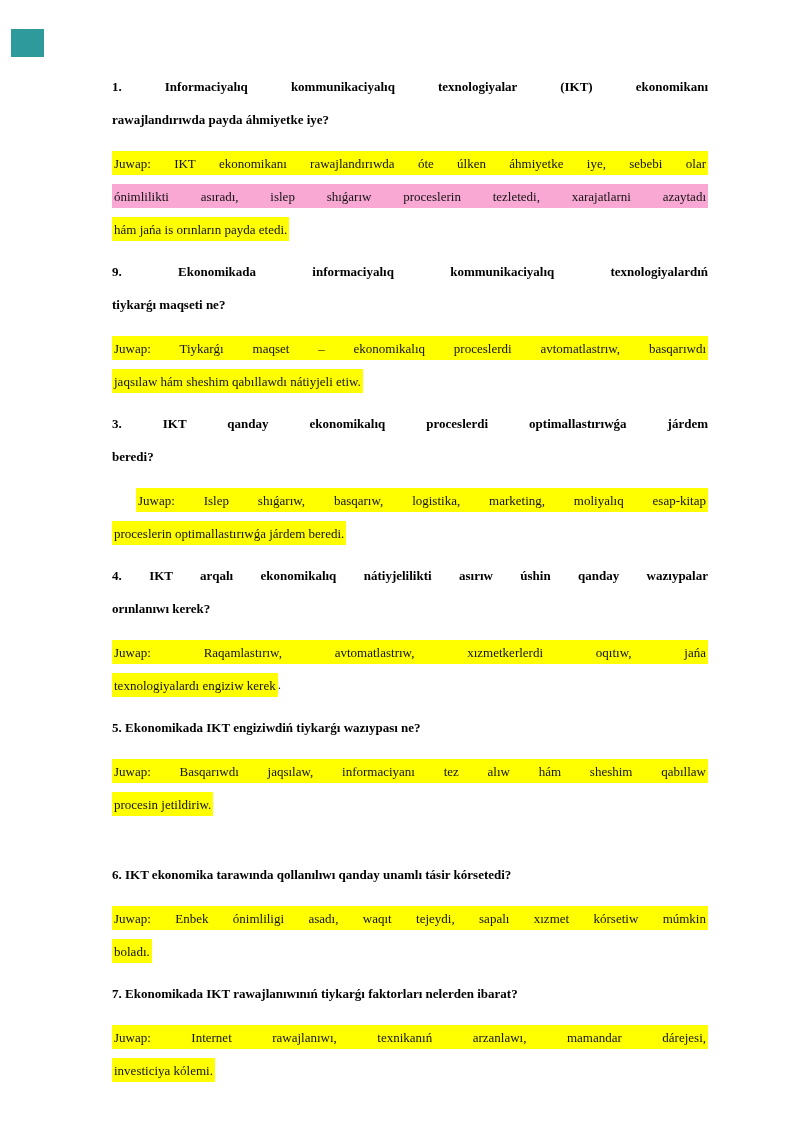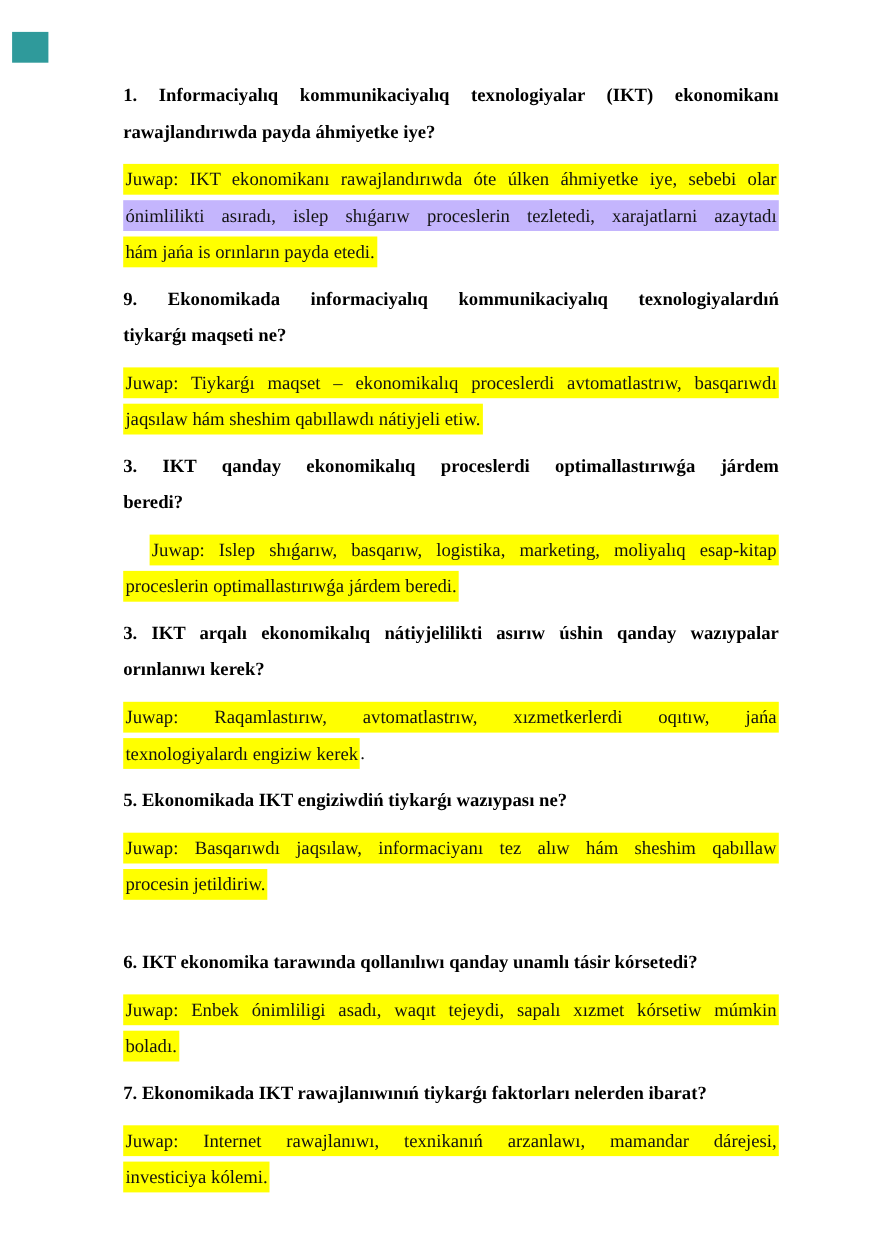--- a/index.html
+++ b/index.html
@@ -20,21 +20,21 @@
   .corner-marker {
     position: absolute;
     left: 11px;
     top: 29px;
     width: 33px;
     height: 28px;
     background: #2f9a9b;
   }
   .para {
     margin: 0 0 10px 0;
-    font-size: 17px;
+    font-size: 13px;
     line-height: 33px;
     color: #000000;
   }
   .para.question { font-weight: 700; }
   .para.answer   { font-weight: 400; color: #121212; }
   .line { text-align: left; }
   .line.j {
     text-align: justify;
     text-align-last: justify;
     -moz-text-align-last: justify;
@@ -53,41 +53,41 @@
 
 <div class="page" style="background: rgb(255, 255, 255);">
   <div class="corner-marker" style="background: rgb(47, 154, 155);"></div>
   <div id="doc-body">
       <div class="para question" style="color: rgb(0, 0, 0);">
         <div class="line j"><span class="qt">1. Informaciyalıq kommunikaciyalıq texnologiyalar (IKT) ekonomikanı</span></div>
         <div class="line"><span class="qt">rawajlandırıwda payda áhmiyetke iye?</span></div>
       </div>
       <div class="para answer">
         <div class="line j"><span class="hl" style="background: rgb(255, 255, 0); color: rgb(18, 18, 18);">Juwap: IKT ekonomikanı rawajlandırıwda óte úlken áhmiyetke iye, sebebi olar</span></div>
-        <div class="line j"><span class="hl" style="background: #c4b5fd; color: rgb(18, 18, 18); margin-top: 13px;">ónimlilikti asıradı, islep shıǵarıw proceslerin tezletedi, xarajatlarni azaytadı</span></div>
+        <div class="line j"><span class="hl" style="background: #f9a8d4; color: rgb(18, 18, 18); margin-top: 13px;">ónimlilikti asıradı, islep shıǵarıw proceslerin tezletedi, xarajatlarni azaytadı</span></div>
         <div class="line"><span class="hl" style="background: rgb(255, 255, 0); color: rgb(18, 18, 18);">hám jańa is orınların payda etedi.</span></div>
       </div>
       <div class="para question" style="color: rgb(0, 0, 0);">
         <div class="line j"><span class="qt">9. Ekonomikada informaciyalıq kommunikaciyalıq texnologiyalardıń</span></div>
         <div class="line"><span class="qt">tiykarǵı maqseti ne?</span></div>
       </div>
       <div class="para answer">
         <div class="line j"><span class="hl" style="background: rgb(255, 255, 0); color: rgb(18, 18, 18);">Juwap: Tiykarǵı maqset – ekonomikalıq proceslerdi avtomatlastrıw, basqarıwdı</span></div>
         <div class="line"><span class="hl" style="background: rgb(255, 255, 0); color: rgb(18, 18, 18);">jaqsılaw hám sheshim qabıllawdı nátiyjeli etiw.</span></div>
       </div>
       <div class="para question" style="color: rgb(0, 0, 0);">
         <div class="line j"><span class="qt">3. IKT qanday ekonomikalıq proceslerdi optimallastırıwǵa járdem</span></div>
         <div class="line"><span class="qt">beredi?</span></div>
       </div>
       <div class="para answer">
         <div class="line j"><span class="hl" style="background: rgb(255, 255, 0); color: rgb(18, 18, 18); margin-left: 24px;">Juwap: Islep shıǵarıw, basqarıw, logistika, marketing, moliyalıq esap-kitap</span></div>
         <div class="line"><span class="hl" style="background: rgb(255, 255, 0); color: rgb(18, 18, 18);">proceslerin optimallastırıwǵa járdem beredi.</span></div>
       </div>
       <div class="para question" style="color: rgb(0, 0, 0);">
-        <div class="line j"><span class="qt">3. IKT arqalı ekonomikalıq nátiyjelilikti asırıw úshin qanday wazıypalar</span></div>
+        <div class="line j"><span class="qt">4. IKT arqalı ekonomikalıq nátiyjelilikti asırıw úshin qanday wazıypalar</span></div>
         <div class="line"><span class="qt">orınlanıwı kerek?</span></div>
       </div>
       <div class="para answer">
         <div class="line j"><span class="hl" style="background: rgb(255, 255, 0); color: rgb(18, 18, 18);">Juwap: Raqamlastırıw, avtomatlastrıw, xızmetkerlerdi oqıtıw, jańa</span></div>
         <div class="line"><span class="hl" style="background: rgb(255, 255, 0); color: rgb(18, 18, 18);">texnologiyalardı engiziw kerek</span><span class="tail">.</span></div>
       </div>
       <div class="para question" style="color: rgb(0, 0, 0);">
         <div class="line"><span class="qt">5. Ekonomikada IKT engiziwdiń tiykarǵı wazıypası ne?</span></div>
       </div>
       <div class="para answer">

